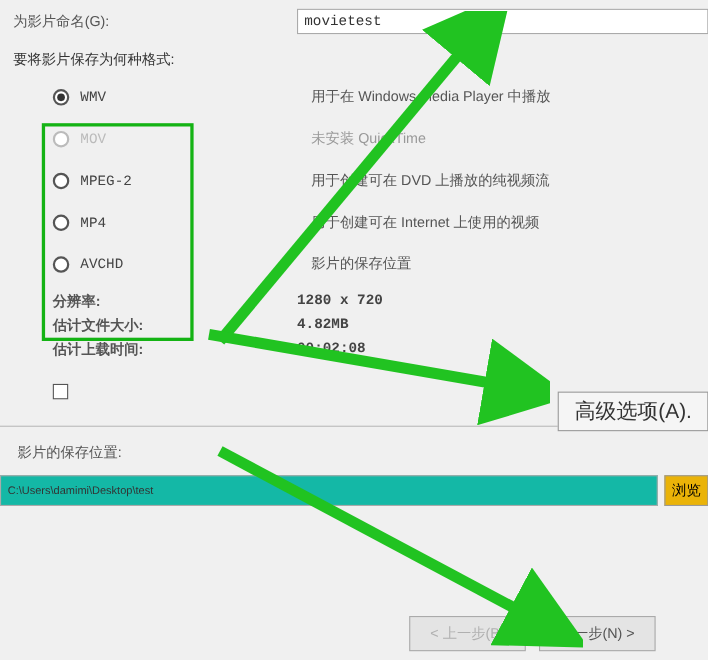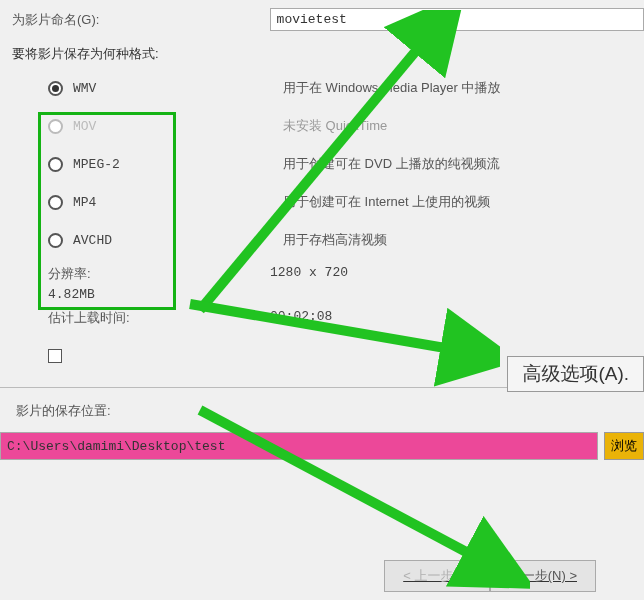--- a/index.html
+++ b/index.html
@@ -51,21 +51,21 @@
     }
     .radio.selected::after {
       content: "";
       width: 7px; height: 7px;
       background: #333;
       border-radius: 50%;
     }
     .format-label { width: 210px; font-family: "Courier New", monospace; color: #444; }
     .format-desc { color: #555; font-size: 13px; }
     .format-desc.notinstalled { color: #999; }
-    .info-block { padding-left: 48px; padding-top: 6px; }
+    .info-block { padding-left: 48px; padding-top: 6px; font-weight: bold; }
     .info-row { display: flex; height: 22px; }
     .info-label { width: 222px; color: #555; }
     .info-value { color: #444; font-family: "Courier New", monospace; }
     .adv-btn {
       position: absolute;
       right: 0px;
       top: 356px;
       border: 1px solid #999;
       background: #f5f5f5;
       padding: 4px 14px;
@@ -83,43 +83,42 @@
     }
     .divider {
       border: none;
       border-top: 1px solid #bbb;
       margin: 24px 0 10px 0;
     }
     .save-loc-label { padding: 4px 16px; color: #555; }
     .path-row { display: flex; padding: 8px 0 0 0; }
     .path-input {
       flex: 1;
-      font-family: Liberation Mono, monospace;
-      font-size: 13px;
+      font-family: Liberation Sans, sans-serif;
+      font-size: 10px;
       padding: 4px 6px;
       border: 1px solid #aaa;
-      background: #ec4899;
+      background: #14b8a6;
       color: #333;
       margin-right: 6px;
     }
     .browse-btn {
       border: 1px solid #999;
       background: #eab308;
       padding: 4px 6px;
       font-size: 13px;
       cursor: pointer;
       white-space: nowrap;
     }
     .nav-row {
       position: absolute;
       bottom: 8px;
       right: 48px;
       display: flex;
-      gap: 0;
-      text-decoration: underline;
+      gap: 12px;
     }
     .nav-btn {
       border: 1px solid #aaa;
       background: #e4e4e4;
       padding: 6px 18px;
       font-size: 13px;
       cursor: pointer;
       color: #555;
     }
     .nav-btn.disabled { color: #b0b0b0; cursor: default; }
@@ -154,30 +153,31 @@
     <span class="format-desc">用于创建可在 DVD 上播放的纯视频流</span>
   </div>
   <div class="format-row">
     <span class="radio"></span>
     <span class="format-label">MP4</span>
     <span class="format-desc">用于创建可在 Internet 上使用的视频</span>
   </div>
   <div class="format-row">
     <span class="radio"></span>
     <span class="format-label">AVCHD</span>
-    <span class="format-desc">用于存档高清视频</span>
+    <span class="format-desc">影片的保存位置</span>
   </div>
 </div>
 
 <div class="info-block">
   <div class="info-row">
     <span class="info-label">分辨率:</span>
     <span class="info-value">1280 x 720</span>
   </div>
   <div class="info-row">
+    <span class="info-label">估计文件大小:</span>
     <span class="info-value">4.82MB</span>
   </div>
   <div class="info-row">
     <span class="info-label">估计上载时间:</span>
     <span class="info-value">00:02:08</span>
   </div>
 </div>
 
 <button class="adv-btn">高级选项(A).</button>
 

